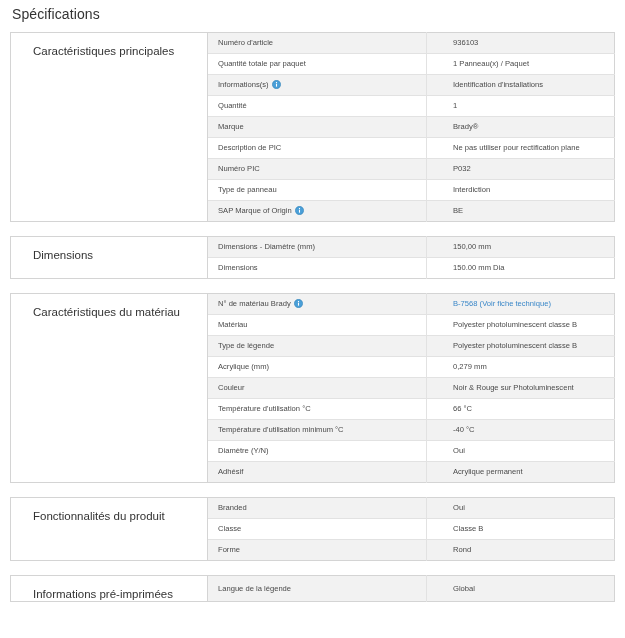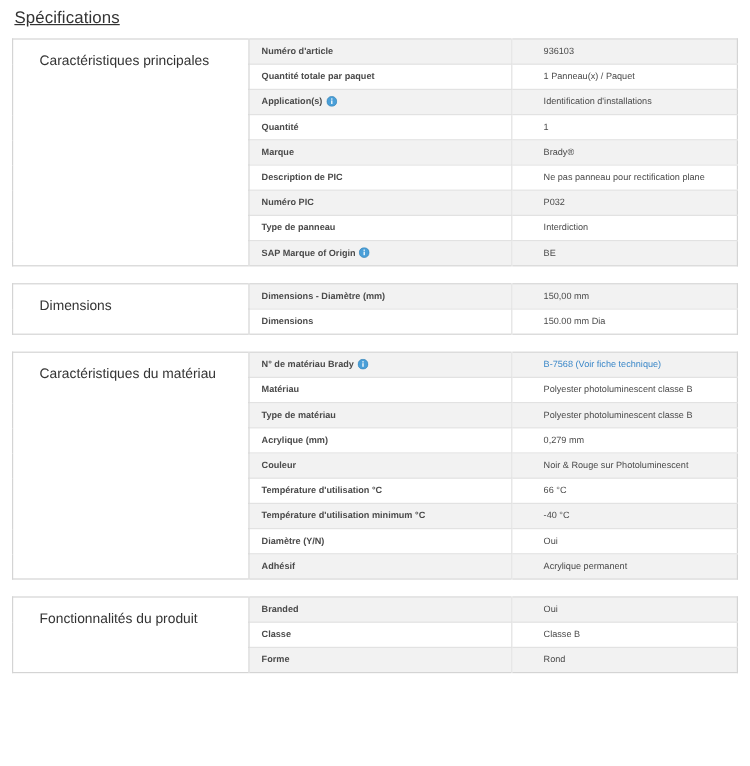--- a/index.html
+++ b/index.html
@@ -21,21 +21,20 @@
     padding: 0 10px;
   }
   .page-title {
     font-size: 14px;
     color: #333333;
     font-weight: 400;
     margin: 0;
     padding: 6px 0 10px 2px;
     line-height: 16px;
     letter-spacing: 0.1px;
-    text-decoration: underline;
   }
   .spec-section {
     width: 605px;
     box-sizing: border-box;
     border: 1px solid #d4d4d4;
     border-collapse: collapse;
     table-layout: fixed;
     margin-bottom: 14px;
     background: #ffffff;
   }
@@ -70,21 +69,20 @@
     width: 200px;
     border-right: 1px solid #e2e2e2;
     border-bottom: 1px solid #e2e2e2;
     padding: 0 8px 0 10px;
     height: 20px;
     font-size: 7.6px;
     color: #4a4a4a;
     line-height: 10px;
     white-space: nowrap;
     overflow: hidden;
-    font-weight: bold;
   }
   .cell-value {
     border-bottom: 1px solid #e2e2e2;
     padding: 0 8px 0 26px;
     height: 20px;
     font-size: 7.6px;
     color: #4a4a4a;
     line-height: 10px;
     white-space: nowrap;
     overflow: hidden;
@@ -133,39 +131,39 @@
               <span class="group-title">Caractéristiques principales</span>
             </td>
             <td class="cell-label"><span class="label-text">Numéro d'article</span></td>
             <td class="cell-value"><span class="value-text">936103</span></td>
           </tr>
           <tr>
             <td class="cell-label"><span class="label-text">Quantité totale par paquet</span></td>
             <td class="cell-value"><span class="value-text">1 Panneau(x) / Paquet</span></td>
           </tr>
           <tr class="alt">
-            <td class="cell-label"><span class="label-text">Application(s)</span><span class="info-icon"><svg width="9" height="9" viewBox="0 0 10 10">
+            <td class="cell-label"><span class="label-text">Informations(s)</span><span class="info-icon"><svg width="9" height="9" viewBox="0 0 10 10">
                   <circle cx="5" cy="5" r="4.6" fill="#4a9fd8"></circle>
                   <circle cx="5" cy="5" r="4.6" fill="none" stroke="#2f7fb5" stroke-width="0.6"></circle>
                   <rect x="4.4" y="4.1" width="1.2" height="3.3" fill="#ffffff"></rect>
                   <rect x="4.4" y="2.2" width="1.2" height="1.2" fill="#ffffff"></rect>
                 </svg></span></td>
             <td class="cell-value"><span class="value-text">Identification d'installations</span></td>
           </tr>
           <tr>
             <td class="cell-label"><span class="label-text">Quantité</span></td>
             <td class="cell-value"><span class="value-text">1</span></td>
           </tr>
           <tr class="alt">
             <td class="cell-label"><span class="label-text">Marque</span></td>
             <td class="cell-value"><span class="value-text">Brady®</span></td>
           </tr>
           <tr>
             <td class="cell-label"><span class="label-text">Description de PIC</span></td>
-            <td class="cell-value"><span class="value-text">Ne pas panneau pour rectification plane</span></td>
+            <td class="cell-value"><span class="value-text">Ne pas utiliser pour rectification plane</span></td>
           </tr>
           <tr class="alt">
             <td class="cell-label"><span class="label-text">Numéro PIC</span></td>
             <td class="cell-value"><span class="value-text">P032</span></td>
           </tr>
           <tr>
             <td class="cell-label"><span class="label-text">Type de panneau</span></td>
             <td class="cell-value"><span class="value-text">Interdiction</span></td>
           </tr>
           <tr class="alt">
@@ -206,21 +204,21 @@
                   <rect x="4.4" y="4.1" width="1.2" height="3.3" fill="#ffffff"></rect>
                   <rect x="4.4" y="2.2" width="1.2" height="1.2" fill="#ffffff"></rect>
                 </svg></span></td>
             <td class="cell-value"><a class="value-link" href="#">B-7568 (Voir fiche technique)</a></td>
           </tr>
           <tr>
             <td class="cell-label"><span class="label-text">Matériau</span></td>
             <td class="cell-value"><span class="value-text">Polyester photoluminescent classe B</span></td>
           </tr>
           <tr class="alt">
-            <td class="cell-label"><span class="label-text">Type de matériau</span></td>
+            <td class="cell-label"><span class="label-text">Type de légende</span></td>
             <td class="cell-value"><span class="value-text">Polyester photoluminescent classe B</span></td>
           </tr>
           <tr>
             <td class="cell-label"><span class="label-text">Acrylique (mm)</span></td>
             <td class="cell-value"><span class="value-text">0,279 mm</span></td>
           </tr>
           <tr class="alt">
             <td class="cell-label"><span class="label-text">Couleur</span></td>
             <td class="cell-value"><span class="value-text">Noir &amp; Rouge sur Photoluminescent</span></td>
           </tr>
@@ -251,17 +249,28 @@
             <td class="cell-label"><span class="label-text">Branded</span></td>
             <td class="cell-value"><span class="value-text">Oui</span></td>
           </tr>
           <tr>
             <td class="cell-label"><span class="label-text">Classe</span></td>
             <td class="cell-value"><span class="value-text">Classe B</span></td>
           </tr>
           <tr class="alt">
             <td class="cell-label"><span class="label-text">Forme</span></td>
             <td class="cell-value"><span class="value-text">Rond</span></td>
+          </tr>
+        </tbody>
+      </table>
+      <table class="spec-section">
+        <tbody>
+          <tr class="alt">
+            <td class="cell-group" rowspan="1">
+              <span class="group-title">Informations pré-imprimées</span>
+            </td>
+            <td class="cell-label"><span class="label-text">Langue de la légende</span></td>
+            <td class="cell-value"><span class="value-text">Global</span></td>
           </tr>
         </tbody>
       </table>
     </div>
 </div>
 
 </body></html>

